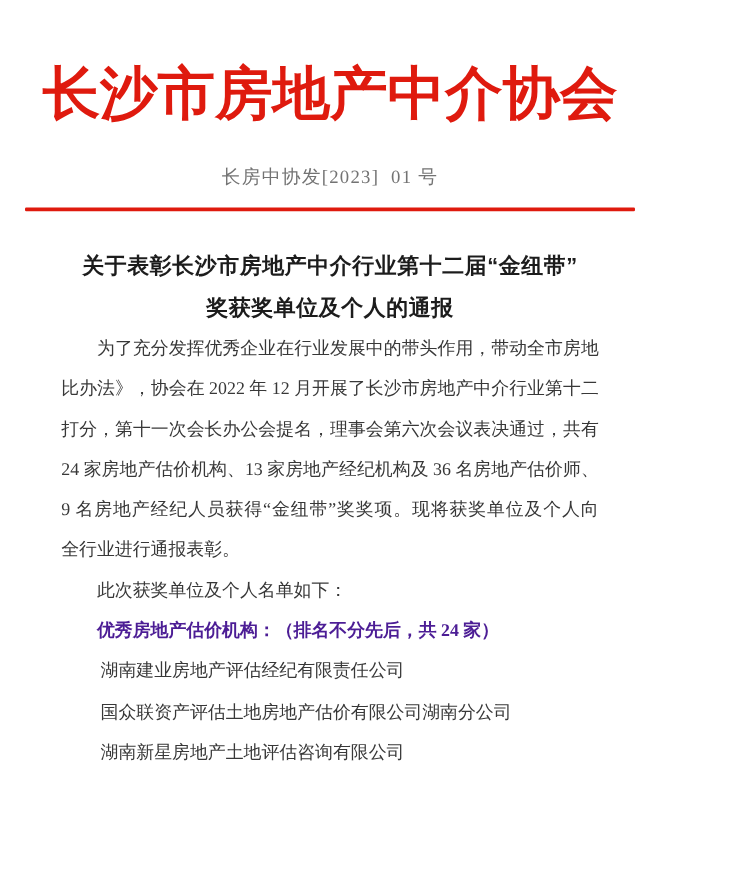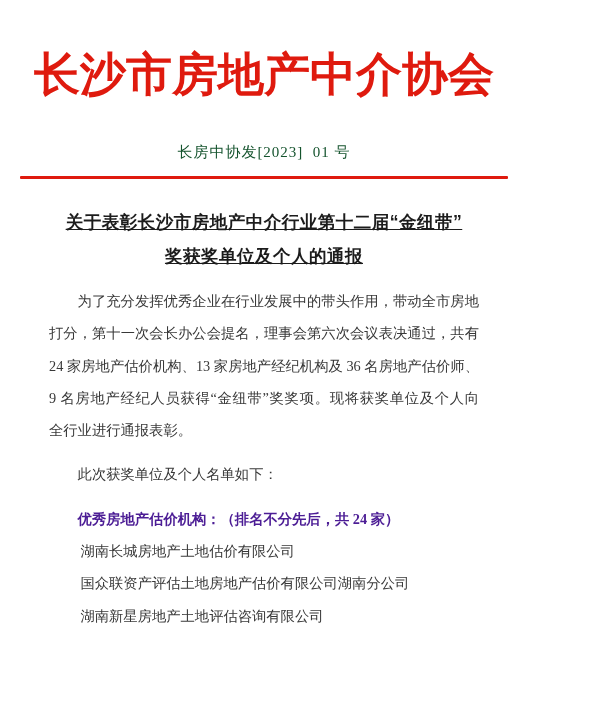--- a/index.html
+++ b/index.html
@@ -19,63 +19,62 @@
     margin: 44px 0 0 0;
     text-align: center;
     font-family: "Liberation Serif", "DejaVu Serif", serif;
     font-weight: bold;
     font-size: 46px;
     line-height: 62px;
     letter-spacing: 0px;
     white-space: nowrap;
   }
   .doc-number {
-    margin-top: 36px;
+    margin-top: 26px;
     text-align: center;
     font-size: 15px;
     line-height: 20px;
-    color: #14532d;
+    color: #737373;
     letter-spacing: 1px;
     white-space: pre;
   }
   .red-rule {
     margin: 14px auto 0 auto;
     width: 488px;
     height: 3px;
     border-radius: 1px;
   }
   .doc-title {
     margin: 26px auto 0 auto;
     text-align: center;
     font-family: "Liberation Sans", "DejaVu Sans", sans-serif;
     font-weight: 700;
     font-size: 17.5px;
     line-height: 34px;
     color: #1c1c1c;
     letter-spacing: 0.5px;
-    text-decoration: underline;
   }
   .doc-title .t-line { display: block; }
   .body-col {
     width: 430px;
     margin: 0 auto;
     font-size: 14.3px;
     color: #383838;
   }
   .line {
     height: 32.3px;
     line-height: 32.3px;
     overflow: hidden;
     text-align: left;
   }
   .line.fill {
     text-align: justify;
     text-align-last: justify;
   }
-  .line.indent { text-indent: 2em; margin-top: 12px; }
+  .line.indent { text-indent: 2em; }
   .line.bold { font-weight: 700; color: #4c1d95; }
   .line.winner { padding-left: 2.2em; }
 </style>
 </head>
 <body>
 
 <div class="page">
 
   <div class="org-title" style="color: rgb(223, 26, 14);">长沙市房地产中介协会</div>
 
@@ -85,31 +84,32 @@
 
   <div class="doc-title">
     <span class="t-line">关于表彰长沙市房地产中介行业第十二届“金纽带”</span>
     <span class="t-line">奖获奖单位及个人的通报</span>
   </div>
 
   <div class="body-col">
 
     <div>
         <div class="line indent fill">为了充分发挥优秀企业在行业发展中的带头作用，带动全市房地</div>
+        <div class="line fill">比办法》，协会在 2022 年 12 月开展了长沙市房地产中介行业第十二</div>
         <div class="line fill">打分，第十一次会长办公会提名，理事会第六次会议表决通过，共有</div>
         <div class="line fill">24 家房地产估价机构、13 家房地产经纪机构及 36 名房地产估价师、</div>
         <div class="line fill">9 名房地产经纪人员获得“金纽带”奖奖项。现将获奖单位及个人向</div>
         <div class="line">全行业进行通报表彰。</div>
       </div>
 
     <div class="line indent">此次获奖单位及个人名单如下：</div>
 
     <div class="line indent bold">优秀房地产估价机构：（排名不分先后，共 24 家）</div>
 
     <div>
-        <div class="line winner">湖南长城房地产土地估价有限公司</div>
+        <div class="line winner">湖南建业房地产评估经纪有限责任公司</div>
         <div class="line winner">国众联资产评估土地房地产估价有限公司湖南分公司</div>
         <div class="line winner">湖南新星房地产土地评估咨询有限公司</div>
       </div>
 
   </div>
 
 </div>
 
 </body></html>

